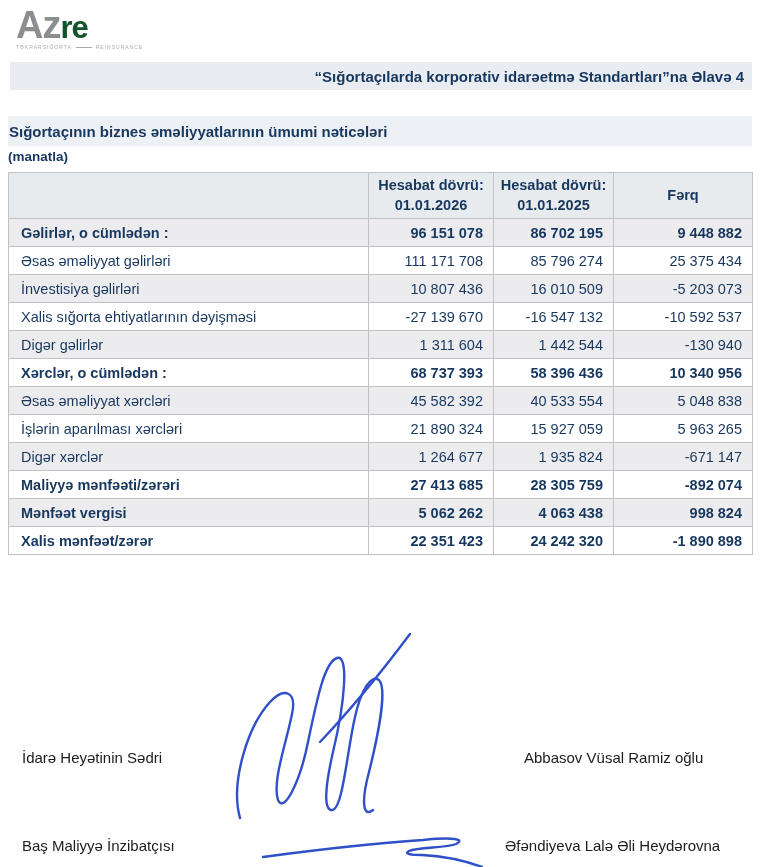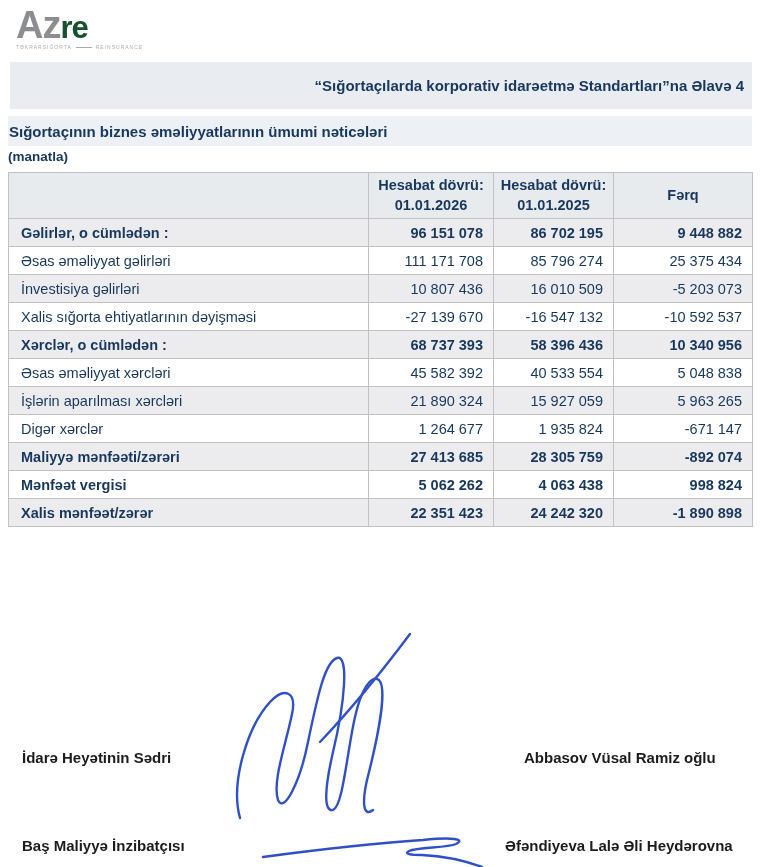--- a/index.html
+++ b/index.html
@@ -15,21 +15,21 @@
   
   .logo { position: absolute; left: 16px; top: 6px; line-height: 1; }
   .logo .word { font-weight: bold; letter-spacing: -1px; }
   .logo .p1 { font-size: 38px; color: #8b8d90; }
   .logo .p2 { font-size: 31px; color: #14532d; }
   .logo .sub { margin-top: 1px; font-size: 5px; color: #a9abae; letter-spacing: 1px; display: flex; align-items: center; gap: 4px; }
   .logo .sub .dash { display: inline-block; width: 16px; border-top: 1px solid #a9abae; }
 
   
   .annex-band {
-    position: absolute; left: 10px; top: 62px; width: 742px; height: 47px;
+    position: absolute; left: 10px; top: 62px; width: 742px; height: 28px;
     background: #e9ecf1;
     display: flex; align-items: center; justify-content: flex-end;
     padding-right: 8px;
     font-size: 15px; font-weight: bold; color: #17375e;
   }
 
   
   .section-band {
     position: absolute; left: 8px; top: 116px; width: 744px; height: 30px;
     background: #edf0f4;
@@ -61,21 +61,21 @@
     height: 46px; background: #e8ebee; text-align: center; vertical-align: middle;
     font-weight: bold; line-height: 1.35; font-size: 14.5px;
   }
   table.results tbody td { height: 28px; background: #ffffff; }
   table.results tbody tr:nth-child(odd) td { background: #ececee; }
   td.lbl { text-align: left; padding-left: 12px; }
   td.num { text-align: right; padding-right: 10px; }
   tr.bold td { font-weight: bold; }
 
   
-  .sig-label { position: absolute; font-size: 15px; color: #1c1c1c; white-space: nowrap; font-weight: bold; }
+  .sig-label { position: absolute; font-size: 15px; color: #1c1c1c; white-space: nowrap; }
   #sig-title-1 { left: 22px; top: 749px; }
   #sig-name-1  { left: 524px; top: 749px; }
   #sig-title-2 { left: 22px; top: 837px; }
   #sig-name-2  { left: 505px; top: 837px; }
 
   .sig-svg { position: absolute; }
   #signature-1 { left: 228px; top: 620px; }
   #signature-2 { left: 260px; top: 826px; }
   .sig-stroke { fill: none; stroke: #3050c8; stroke-width: 2.4; stroke-linecap: round; stroke-linejoin: round; }
 </style>
@@ -135,20 +135,26 @@
         <td class="lbl">İnvestisiya gəlirləri</td>
         <td class="num">10 807 436</td>
         <td class="num">16 010 509</td>
         <td class="num">-5 203 073</td>
       </tr>
       <tr>
         <td class="lbl">Xalis sığorta ehtiyatlarının dəyişməsi</td>
         <td class="num">-27 139 670</td>
         <td class="num">-16 547 132</td>
         <td class="num">-10 592 537</td>
+      </tr>
+      <tr>
+        <td class="lbl">Digər gəlirlər</td>
+        <td class="num">1 311 604</td>
+        <td class="num">1 442 544</td>
+        <td class="num">-130 940</td>
       </tr>
       <tr class="bold">
         <td class="lbl">Xərclər, o cümlədən :</td>
         <td class="num">68 737 393</td>
         <td class="num">58 396 436</td>
         <td class="num">10 340 956</td>
       </tr>
       <tr>
         <td class="lbl">Əsas əməliyyat xərcləri</td>
         <td class="num">45 582 392</td>

